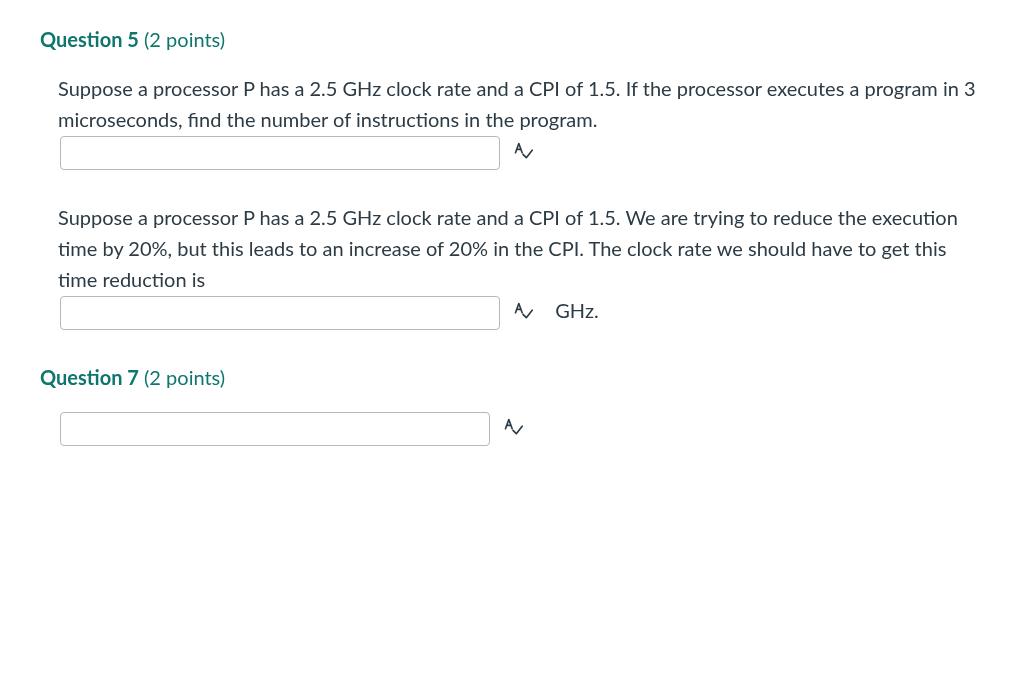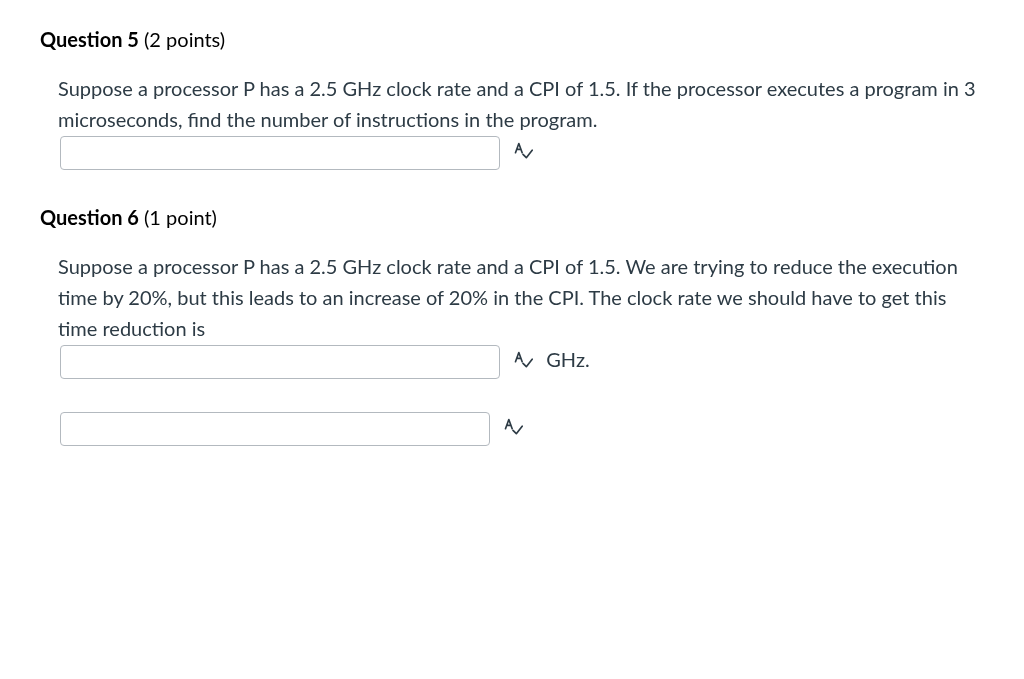--- a/index.html
+++ b/index.html
@@ -15,21 +15,21 @@
       color: #2d3b45;
       font-size: 20px;
       line-height: 1.55;
     }
     .question-block {
       margin-bottom: 32px;
     }
     .question-header {
       font-size: 20px;
       margin-bottom: 18px;
-      color: #000000;
+      color: #0f766e;
     }
     .question-header .qnum {
       font-weight: 700;
     }
     .question-header .qpoints {
       font-weight: 400;
     }
     .question-body {
       padding-left: 18px;
       color: #2d3b45;
@@ -73,41 +73,41 @@
         <svg width="20" height="20" viewBox="0 0 24 24" fill="none" stroke="#2d3b45" stroke-width="2">
           <path d="M3 14 L7 3 L11 14 M4.5 10 L9.5 10" stroke-linecap="round" stroke-linejoin="round"></path>
           <path d="M12 16 L16 20 L23 11" stroke-linecap="round" stroke-linejoin="round"></path>
         </svg>
       </span>
     </span>
   </div>
 </div>
 
 <div class="question-block">
-  <div class="question-header">
-    <span class="qnum">Question 6</span>
-    <span class="qpoints">(1 point)</span>
-  </div>
   <div class="question-body">
     <span>Suppose a processor P has a 2.5 GHz clock rate and a CPI of 1.5.  We are trying to reduce the execution time by 20%, but this leads to an increase of 20% in the CPI.  The clock rate we should have to get this time reduction is</span>
     <br>
     <span class="inline-row">
       <input type="text" class="answer-input" style="width: 440px;" value="">
       <span class="spellcheck-icon">
         <svg width="20" height="20" viewBox="0 0 24 24" fill="none" stroke="#2d3b45" stroke-width="2">
           <path d="M3 14 L7 3 L11 14 M4.5 10 L9.5 10" stroke-linecap="round" stroke-linejoin="round"></path>
           <path d="M12 16 L16 20 L23 11" stroke-linecap="round" stroke-linejoin="round"></path>
         </svg>
       </span>
-      <span style="margin-left:8px">GHz.</span>
+      <span style="margin-left:17px">GHz.</span>
     </span>
   </div>
 </div>
 
 <div class="question-block" style="margin-bottom:0">
+  <div class="question-header">
+    <span class="qnum">Question 7</span>
+    <span class="qpoints">(2 points)</span>
+  </div>
   <div class="question-body">
     <span class="inline-row">
       <input type="text" class="answer-input" style="width: 430px;" value="">
       <span class="spellcheck-icon">
         <svg width="20" height="20" viewBox="0 0 24 24" fill="none" stroke="#2d3b45" stroke-width="2">
           <path d="M3 14 L7 3 L11 14 M4.5 10 L9.5 10" stroke-linecap="round" stroke-linejoin="round"></path>
           <path d="M12 16 L16 20 L23 11" stroke-linecap="round" stroke-linejoin="round"></path>
         </svg>
       </span>
     </span>

